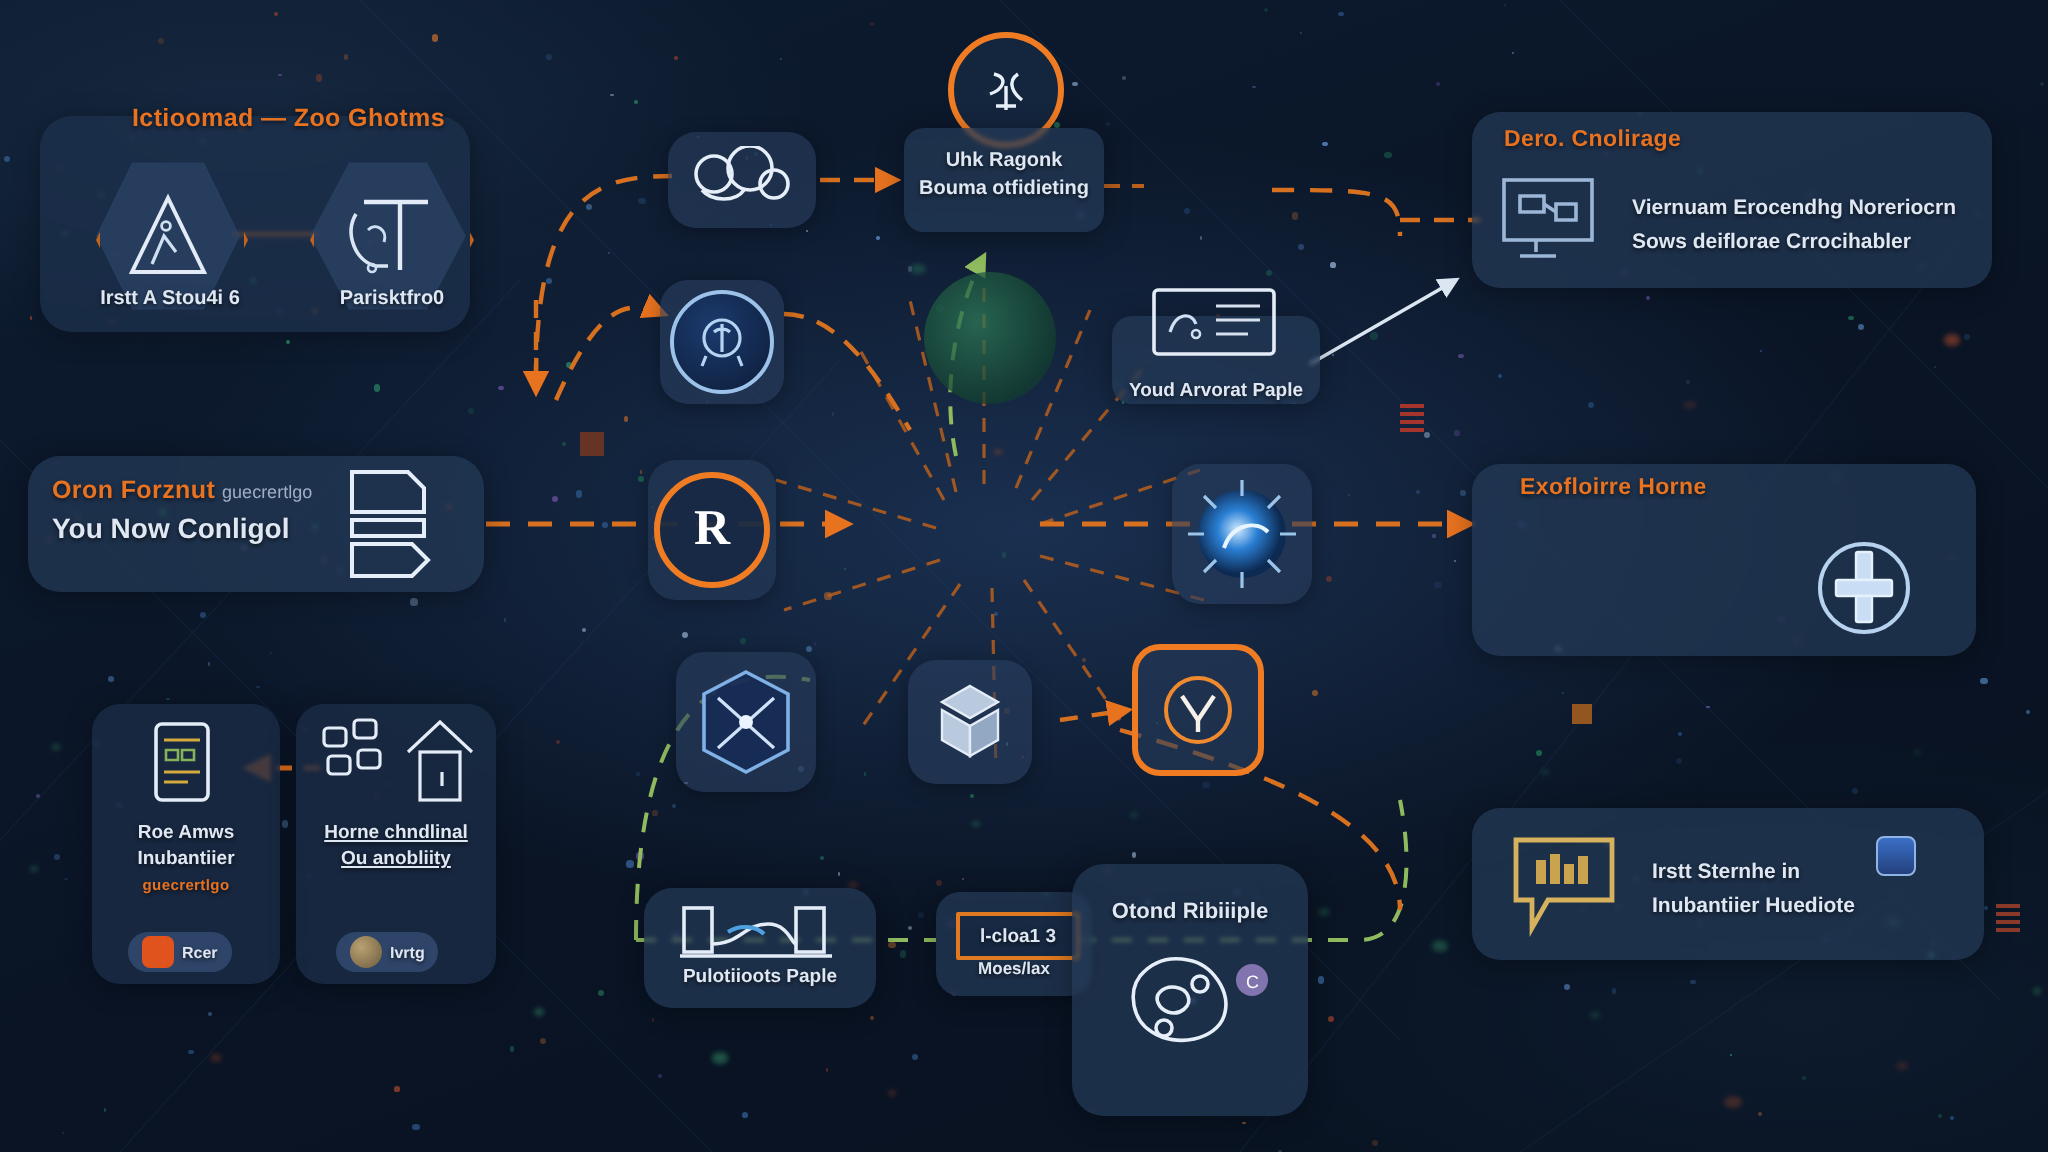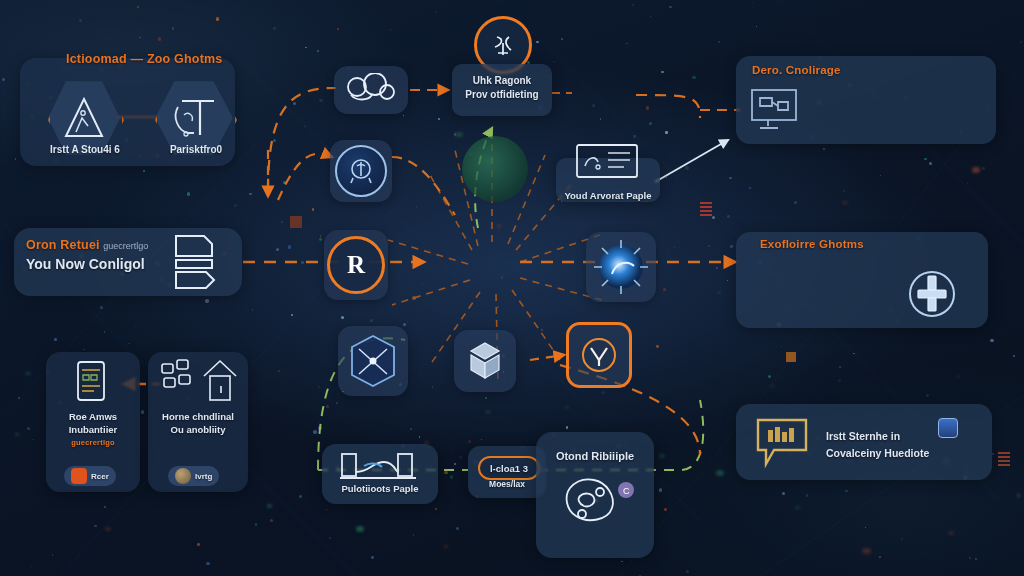--- a/index.html
+++ b/index.html
@@ -495,21 +495,21 @@
       </svg>
     </div>
     <div class="hexb" style="width:78px;height:80px;"></div>
   </div>
 
   <div class="t-white blurry" style="position:absolute;left:40px;top:144px;width:90px;text-align:center;font-size:10px;">Irstt A Stou4i 6</div>
   <div class="t-white blurry" style="position:absolute;left:150px;top:144px;width:92px;text-align:center;font-size:10px;">Parisktfro0</div>
 
   <div class="card" style="left:14px;top:228px;width:228px;height:68px;border-radius:16px;"></div>
   <div style="position:absolute;left:26px;top:238px;font-size:12.5px;">
-    <span class="t-orange blurry">Oron Retuei</span>
+    <span class="t-orange blurry">Oron Forznut</span>
     <span class="t-gray blurry" style="font-size:9px;">guecrertlgo</span>
   </div>
   <div class="t-white blurry" style="position:absolute;left:26px;top:256px;font-size:14px;">You Now Conligol</div>
   <svg style="position:absolute;left:166px;top:228px;" width="62" height="68" viewBox="0 0 62 68">
     <g fill="none" stroke="#e4edf8" stroke-width="2">
       <path d="M10,8 L38,8 L46,16 L46,28 L10,28 Z"></path>
       <path d="M10,32 L46,32 L46,40 L10,40 Z"></path>
       <path d="M10,44 L40,44 L48,52 L40,60 L10,60 Z"></path>
     </g>
   </svg>
@@ -535,21 +535,21 @@
     <g fill="none" stroke="#e3ecf7" stroke-width="1.6">
       <rect x="4" y="8" width="11" height="9" rx="2"></rect>
       <rect x="19" y="4" width="11" height="9" rx="2"></rect>
       <rect x="6" y="22" width="11" height="9" rx="2"></rect>
       <rect x="21" y="19" width="11" height="9" rx="2"></rect>
       <path d="M46,20 L62,5 L78,20"></path>
       <rect x="52" y="20" width="20" height="24"></rect>
       <path d="M63,30 v7"></path>
     </g>
   </svg>
-  <div class="t-white blurry" style="position:absolute;left:150px;top:410px;width:96px;text-align:center;font-size:9.5px;line-height:13px;">
+  <div class="t-white blurry" style="position:absolute;left:150px;top:410px;width:96px;text-align:center;font-size:9.5px;line-height:13px;text-decoration:underline;">
     <span>Horne chndlinal</span><br>
     <span>Ou anobliity</span>
   </div>
   <div class="pill" style="position:absolute;left:168px;top:466px;">
     <span class="sw" style="background:radial-gradient(circle at 35% 35%,#b8a173,#6d5c3c);border-radius:50%;"></span>
     <span class="t-white" style="font-size:8px;">Ivrtg</span>
   </div>
 
   <div class="circ-orange" style="position:absolute;left:474px;top:16px;width:52px;height:52px;">
     <svg width="28" height="28" viewBox="0 0 28 28">
@@ -566,21 +566,21 @@
       <g fill="none" stroke="#e5eef9" stroke-width="1.8">
         <circle cx="15" cy="14" r="9"></circle>
           <circle cx="33" cy="11" r="11"></circle>
         <circle cx="45" cy="19" r="7"></circle>
           <path d="M9,22 C14,28 26,28 30,22"></path>
       </g>
     </svg>
   </div>
 
   <div class="card" style="left:452px;top:64px;width:100px;height:52px;border-radius:10px;"></div>
-  <div class="t-white blurry" style="position:absolute;left:452px;top:74px;width:100px;text-align:center;font-size:10px;line-height:14px;"><span>Uhk Ragonk</span><br><span>Prov otfidieting</span></div>
+  <div class="t-white blurry" style="position:absolute;left:452px;top:74px;width:100px;text-align:center;font-size:10px;line-height:14px;"><span>Uhk Ragonk</span><br><span>Bouma otfidieting</span></div>
 
 
   <div class="tile" style="left:330px;top:140px;width:62px;height:62px;">
     <div class="circ-blue" style="width:48px;height:48px;">
       <svg width="30" height="30" viewBox="0 0 30 30">
         <g fill="none" stroke="#b6d4f2" stroke-width="1.6">
           <circle cx="15" cy="13" r="9"></circle>
           <path d="M15,6 L15,20 M11,10 C13,8 17,8 19,10"></path>
           <path d="M7,22 L5,27 M23,22 L25,27"></path>
         </g>
@@ -660,21 +660,21 @@
       <rect x="6" y="4" width="14" height="22"></rect>
         <rect x="62" y="4" width="14" height="22"></rect>
       <path d="M20,22 C34,22 36,12 48,12 C58,12 60,22 62,22"></path>
       <path d="M4,28 L80,28"></path>
     </g>
     <path d="M28,16 C34,12 42,13 46,17" stroke="#4fa0e0" stroke-width="2" fill="none"></path>
   </svg>
   <div class="t-white blurry" style="position:absolute;left:322px;top:483px;width:116px;text-align:center;font-size:9.5px;">Pulotiioots Paple</div>
 
   <div class="card" style="left:468px;top:446px;width:78px;height:52px;border-radius:12px;"></div>
-  <div style="position:absolute;left:478px;top:456px;width:58px;height:20px;border:2px solid #e0791f;border-radius:12px;
+  <div style="position:absolute;left:478px;top:456px;width:58px;height:20px;border:2px solid #e0791f;border-radius:1px;
        background:rgba(22,40,66,.85);display:flex;align-items:center;justify-content:center;text-align:right;">
     <span class="t-white blurry" style="font-size:9.5px;">l-cloa1 3</span>
   </div>
   <div class="t-white blurry" style="position:absolute;left:468px;top:479px;width:78px;text-align:center;font-size:8.5px;">Moes/lax</div>
 
   <div class="card" style="left:536px;top:432px;width:118px;height:126px;border-radius:16px;"></div>
   <div class="t-white blurry" style="position:absolute;left:536px;top:450px;width:118px;text-align:center;font-size:11px;">Otond Ribiiiple</div>
   <svg style="position:absolute;left:552px;top:468px;" width="86" height="64" viewBox="0 0 86 64">
     <g fill="none" stroke="#e6eff9" stroke-width="1.8">
       <path d="M18,20 C12,28 14,42 24,48 C36,56 56,52 60,40 C64,28 54,14 42,12 C32,10 24,13 18,20 Z"></path>
@@ -689,23 +689,27 @@
   <div class="card" style="left:736px;top:56px;width:260px;height:88px;border-radius:14px;"></div>
   <div class="t-orange blurry" style="position:absolute;left:752px;top:64px;font-size:11.5px;">Dero. Cnolirage</div>
   <svg style="position:absolute;left:748px;top:86px;" width="54" height="48" viewBox="0 0 54 48">
     <g fill="none" stroke="#9bb6d6" stroke-width="1.8">
       <rect x="4" y="4" width="44" height="30"></rect>
       <path d="M12,12 h12 v8 h-12z M30,16 h10 v8 h-10z"></path>
       <path d="M24,16 L30,20"></path>
       <path d="M20,34 L20,40 M12,42 h18"></path>
     </g>
   </svg>
+  <div class="t-white blurry" style="position:absolute;left:816px;top:96px;width:176px;font-size:10.5px;line-height:17px;">
+    <span>Viernuam Erocendhg Noreriocrn</span><br>
+    <span>Sows deiflorae Crrocihabler</span>
+  </div>
 
   <div class="card" style="left:736px;top:232px;width:252px;height:96px;border-radius:14px;"></div>
-  <div class="t-orange blurry" style="position:absolute;left:760px;top:238px;font-size:11.5px;">Exofloirre Ghotms</div>
+  <div class="t-orange blurry" style="position:absolute;left:760px;top:238px;font-size:11.5px;">Exofloirre Horne</div>
   <svg style="position:absolute;left:906px;top:268px;" width="52" height="52" viewBox="0 0 52 52">
     <circle cx="26" cy="26" r="22" fill="none" stroke="#b7d2ee" stroke-width="2"></circle>
     <g fill="#c9def4" stroke="#e6f1fc" stroke-width="1.2">
       <rect x="22" y="8" width="8" height="14" rx="1"></rect>
       <rect x="12" y="22" width="28" height="8" rx="1"></rect>
       <rect x="22" y="30" width="8" height="13" rx="1"></rect>
     </g>
   </svg>
 
   <div class="card" style="left:736px;top:404px;width:256px;height:76px;border-radius:14px;"></div>
@@ -713,21 +717,21 @@
     <path d="M6,6 L54,6 L54,36 L22,36 L14,50 L14,36 L6,36 Z" fill="none" stroke="#d7b25e" stroke-width="2.4"></path>
     <g fill="#caa34f">
       <rect x="16" y="16" width="5" height="12"></rect>
         <rect x="23" y="13" width="5" height="15"></rect>
       <rect x="30" y="18" width="5" height="10"></rect>
         <rect x="37" y="14" width="5" height="14"></rect>
     </g>
   </svg>
   <div class="t-white blurry" style="position:absolute;left:826px;top:428px;width:150px;font-size:10.5px;line-height:17px;">
     <span>Irstt Sternhe in</span><br>
-    <span>Covalceiny Huediote</span>
+    <span>Inubantiier Huediote</span>
   </div>
   <div style="position:absolute;left:938px;top:418px;width:18px;height:18px;border-radius:4px;
        background:linear-gradient(#3b6fc7,#24407d);border:1px solid #8fb4e6;"></div>
 
   <div style="position:absolute;left:700px;top:202px;width:12px;height:16px;
        background:repeating-linear-gradient(#c0392b 0 2px,transparent 2px 4px);opacity:.85;"></div>
   <div style="position:absolute;left:786px;top:352px;width:10px;height:10px;background:#b5651d;opacity:.8;"></div>
   <div style="position:absolute;left:998px;top:452px;width:12px;height:14px;
        background:repeating-linear-gradient(#a8432a 0 2px,transparent 2px 4px);opacity:.8;"></div>
   <div style="position:absolute;left:290px;top:216px;width:12px;height:12px;background:#8a3b1e;opacity:.7;"></div>

